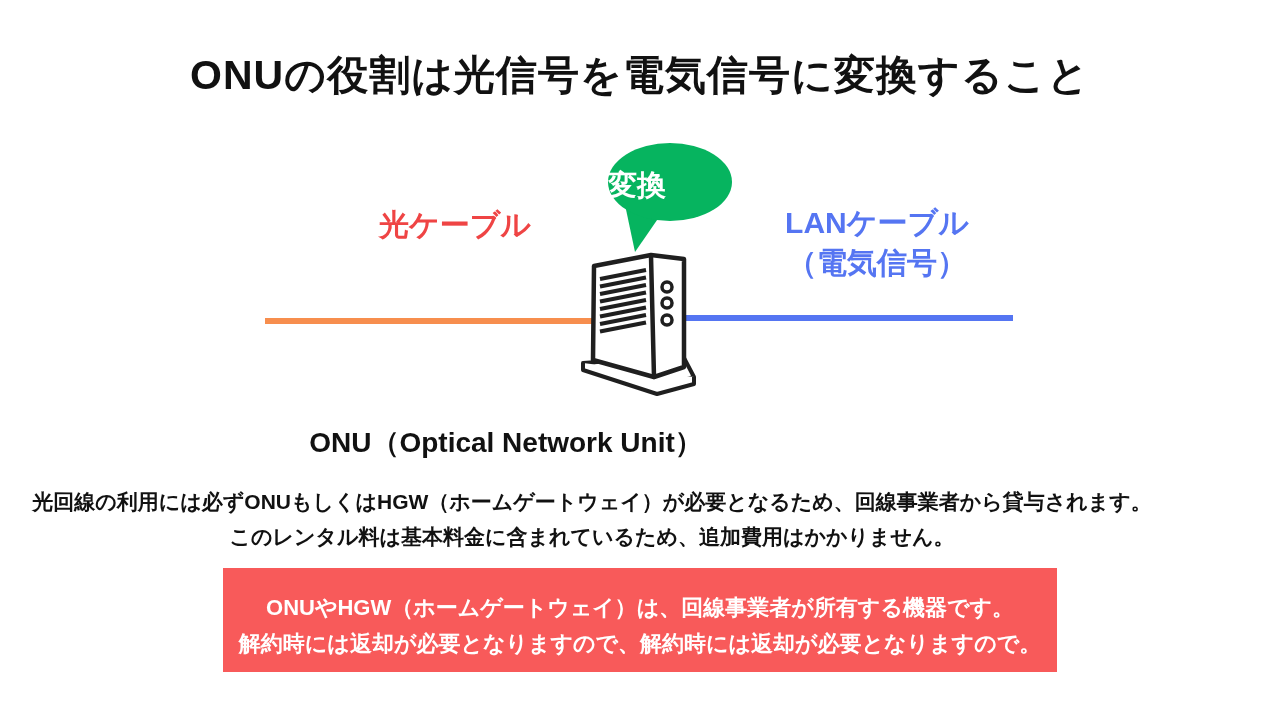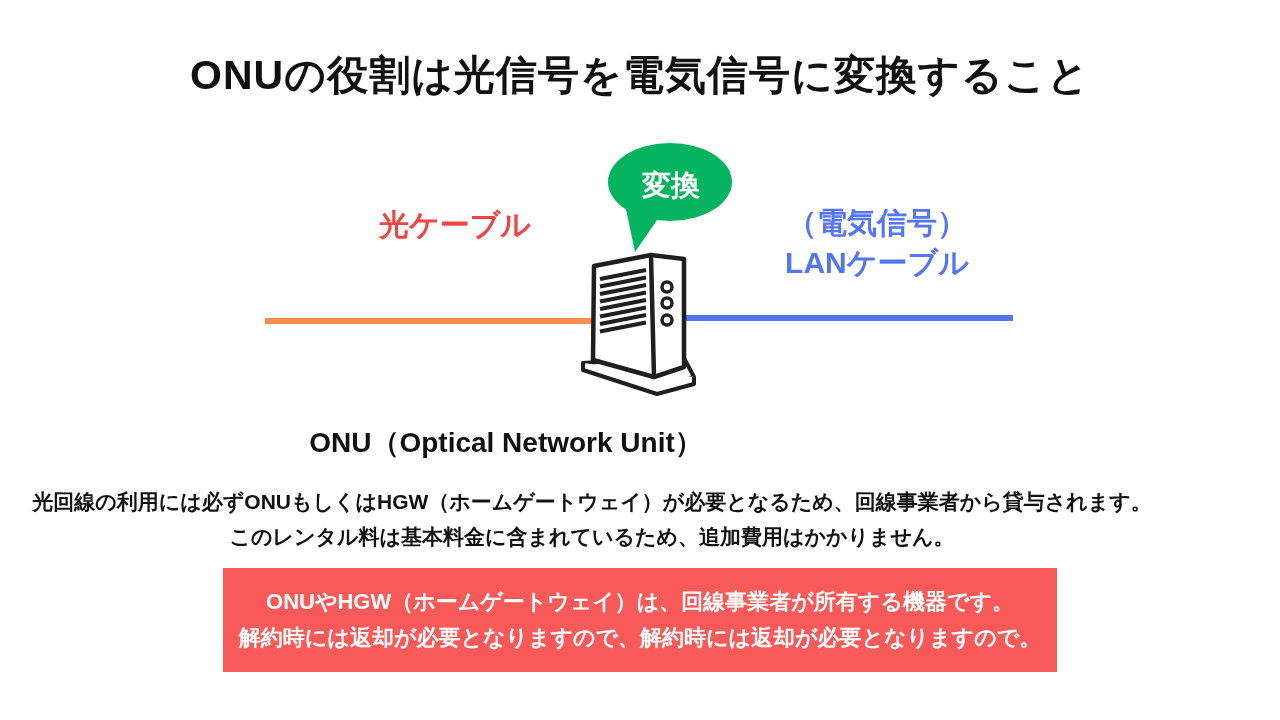--- a/index.html
+++ b/index.html
@@ -44,21 +44,20 @@
   .bubble {
     position: absolute;
     left: 600px; top: 140px;
     width: 145px; height: 118px;
     z-index: 4;
   }
   .bubble svg { position: absolute; left: 0; top: 0; }
   .bubble-label {
     position: absolute;
     left: 8px; top: 26px; width: 126px;
-    text-align: center;
     font-size: 29px;
     font-weight: 800;
     color: #ffffff;
     font-family: Liberation Mono, monospace;
   }
   .device {
     position: absolute;
     left: 578px; top: 246px;
     width: 120px; height: 152px;
     z-index: 3;
@@ -77,43 +76,43 @@
     text-align: center;
     font-size: 21px;
     font-weight: 700;
     line-height: 35px;
     color: #111111;
   }
   .notice {
     position: absolute;
     left: 223px; top: 568px;
     width: 834px; height: 104px;
-    padding-top: 16px;
+    padding-top: 22px;
     text-align: center;
     font-size: 22px;
     font-weight: 700;
     line-height: 36px;
   }
 </style>
 </head>
 <body>
 
 <div class="canvas">
 
   <h1 class="title">ONUの役割は光信号を電気信号に変換すること</h1>
 
   <div class="cable-line optical" style="background-color: rgb(247, 142, 78);"></div>
   <div class="cable-line lan" style="background-color: rgb(85, 117, 242);"></div>
 
   <div class="cable-label optical" style="color: #ef4444;">
     <div>光ケーブル</div>
   </div>
   <div class="cable-label lan" style="color: rgb(85, 117, 242);">
+    <div>LANケーブル</div>
     <div>（電気信号）</div>
-    <div>LANケーブル</div>
   </div>
 
   <div class="bubble">
     <svg width="145" height="118" viewBox="0 0 145 118">
       <polygon points="24,60 35,112 64,70" style="fill: rgb(6, 180, 95);"></polygon>
       <ellipse cx="70" cy="42" rx="62" ry="39" style="fill: rgb(6, 180, 95);"></ellipse>
     </svg>
     <div class="bubble-label">変換</div>
   </div>
 

